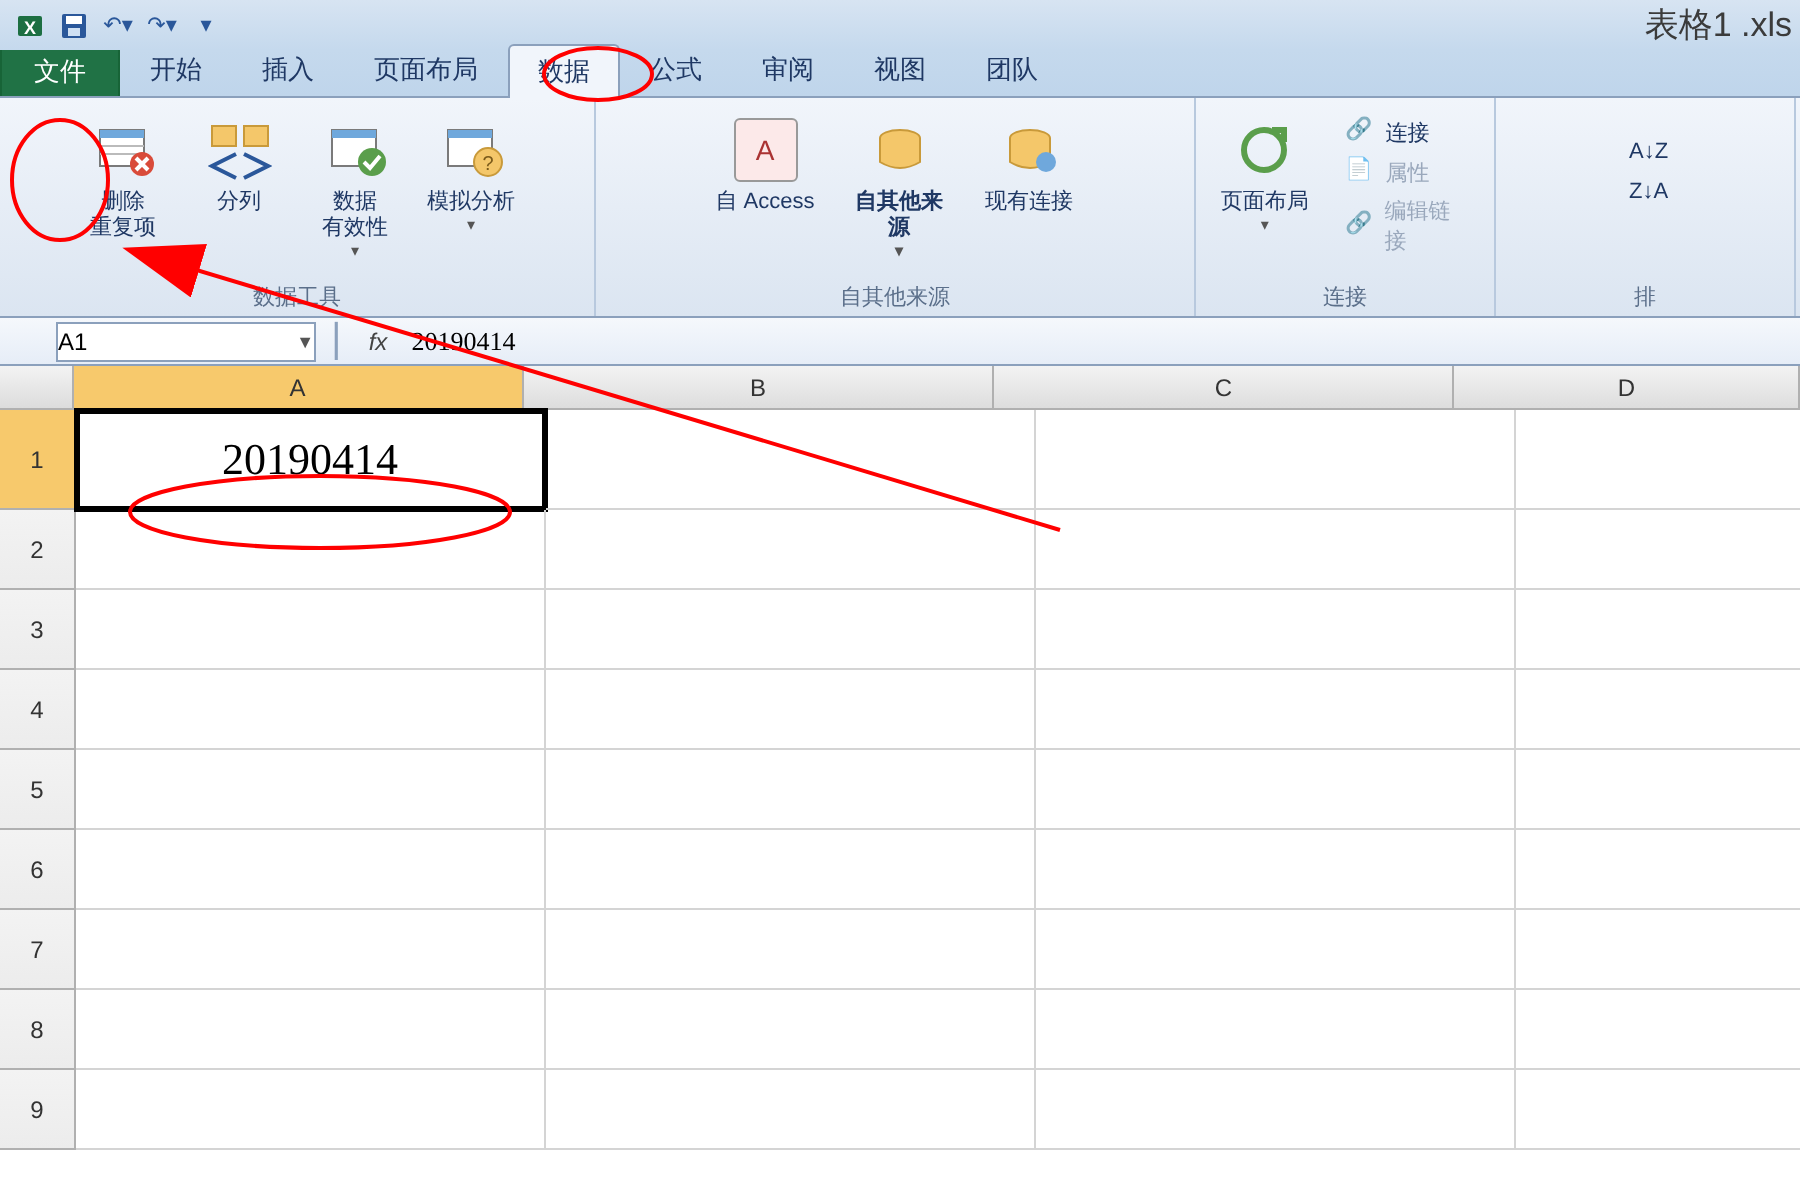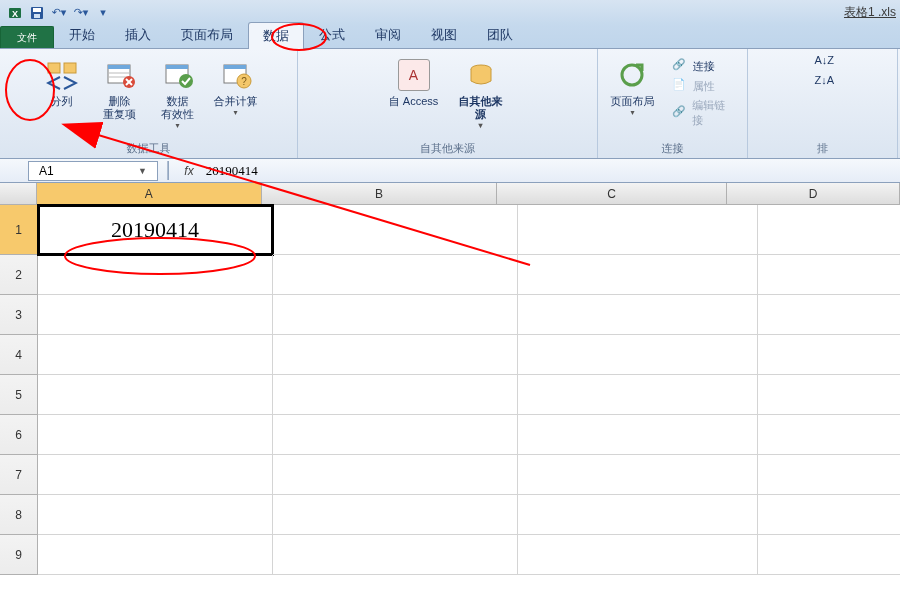--- a/index.html
+++ b/index.html
@@ -2,43 +2,43 @@
 <html><head>
 <meta charset="utf-8">
 <style>
   * { box-sizing: border-box; margin: 0; padding: 0; font-family: "Microsoft YaHei", sans-serif; }
   body { background: #fff; width: 900px; height: 600px; overflow: hidden; position: relative; }
 
   
   .title-bar { height: 25px; background: linear-gradient(to bottom,#d7e4f2,#c5d9ed); display:flex; align-items:center; padding:0 4px; position: relative; }
   .qat { display:flex; gap:4px; align-items:center; margin-left:2px; }
   .qat-icon { width:18px; height:18px; border:1px solid transparent; display:flex; align-items:center; justify-content:center; font-size:11px; color:#2a579a; cursor:pointer; border-radius:2px; }
-  .app-title-right { position:absolute; right:4px; font-size:12px; color:#3b3b3b;text-decoration:underline;}
+  .app-title-right { position:absolute; right:4px; font-size:17px; color:#3b3b3b;}
 
   
   .tabs { height:24px; background: linear-gradient(to bottom,#c5d9ed,#bfd5eb); display:flex; align-items:flex-end; padding-left:0px; border-bottom:1px solid #8ba0bc;}
-  .file-tab { background:#207245; color:#fff; font-size:10px; padding:4px 16px 3px 16px; border-top-left-radius:2px; border-top-right-radius:2px; border:1px solid #176437; border-bottom:none; cursor:pointer;}
+  .file-tab { background:#207245; color:#fff; font-size:13px; padding:4px 16px 3px 16px; border-top-left-radius:2px; border-top-right-radius:2px; border:1px solid #176437; border-bottom:none; cursor:pointer;}
   .tab { font-size:13px; color:#1f3864; padding:4px 14px 4px 14px; cursor:pointer; border:1px solid transparent; border-bottom:none; border-top-left-radius:3px; border-top-right-radius:3px;}
   .tab.active { background:#f1f5fb; border-color:#8ba0bc; position:relative; top:1px;}
 
   
   .ribbon { height:110px; background:linear-gradient(to bottom,#f1f5fb,#dbe5f1); border-bottom:1px solid #8ba0bc; display:flex;}
   .group { border-right:1px solid #b8c9de; padding:4px 8px 2px 8px; display:flex; flex-direction:column; justify-content:space-between; align-items:center;}
   .group-row { display:flex; gap:10px; align-items:flex-start; }
   .big-btn { display:flex; flex-direction:column; align-items:center; width:48px; cursor:pointer; border-radius:3px; padding:2px 2px 0 2px;}
   .big-btn .big-icon { width:32px; height:32px; margin-top:4px; }
   .big-btn .lbl { font-size:11px; color:#1f3864; text-align:center; line-height:13px; margin-top:4px; }
   .group-name { font-size:11px; color:#5b6f8a; margin-top:2px; text-align:center; width:100%;}
   .side-col { display:flex; flex-direction:column; gap:2px; }
   .small-btn { display:flex; align-items:center; gap:4px; font-size:11px; color:#1f3864; padding:1px 4px; cursor:pointer; border-radius:3px;}
   .small-icon { width:16px; height:16px; }
 
   
   .fbar { height:24px; background:linear-gradient(to bottom,#f5f8fc,#e6edf7); border-bottom:1px solid #8ba0bc; display:flex; align-items:center;}
-  .namebox { width:130px; height:20px; border:1px solid #8ba0bc; background:#fff; margin-left:28px; display:flex; align-items:center; padding:0 10px; font-size:12px; font-family:"SimSun",serif;}
+  .namebox { width:130px; height:20px; border:1px solid #8ba0bc; background:#fff; margin-left:28px; display:flex; align-items:center; padding:0 0; font-size:12px; font-family:"SimSun",serif;}
   .namebox .drop { margin-left:auto; color:#555; font-size:9px;}
   .fbar-sep { color:#8ba0bc; margin:0 6px;}
   .fx-btn { font-style:italic; font-size:12px; color:#444; padding:0 6px; cursor:pointer;}
   .formula-input { flex:1; height:20px; border:none; background:transparent; font-size:13px; font-family:"SimSun",serif; padding-left:6px; outline:none;}
 
   
   .grid-wrap { position:relative; height:420px; overflow:hidden; }
   .col-headers { display:flex; height:22px; background:linear-gradient(to bottom,#f3f3f3,#dcdcdc);}
   .corner { width:38px; border-right:1px solid #b0b0b0; border-bottom:1px solid #b0b0b0; background:linear-gradient(to bottom,#f3f3f3,#dcdcdc);}
   .col-h { border-right:1px solid #b0b0b0; border-bottom:1px solid #b0b0b0; text-align:center; font-size:12px; color:#333; line-height:22px;}
@@ -94,79 +94,87 @@
   <div class="tab">视图</div>
   <div class="tab">团队</div>
 </div>
 
 <div class="ribbon">
 
   <div class="group" style="width:298px;">
     <div class="group-row">
       <div class="big-btn">
         <div class="big-icon"><svg width="32" height="32">
-              <rect x="2" y="4" width="12" height="10" fill="#f4c76a" stroke="#c99a3a"></rect>
-              <rect x="18" y="4" width="12" height="10" fill="#f4c76a" stroke="#c99a3a"></rect>
-              <path d="M14 18 L2 24 L14 30" fill="none" stroke="#2a579a" stroke-width="2"></path>
-              <path d="M18 18 L30 24 L18 30" fill="none" stroke="#2a579a" stroke-width="2"></path>
-            </svg></div>
-        <div class="lbl">分列</div>
-      </div>
-      <div class="big-btn">
-        <div class="big-icon"><svg width="32" height="32">
               <rect x="4" y="6" width="22" height="18" fill="#fff" stroke="#7a7a7a"></rect>
               <rect x="4" y="6" width="22" height="4" fill="#6fa8dc"></rect>
               <line x1="4" y1="14" x2="26" y2="14" stroke="#bbb"></line>
               <line x1="4" y1="18" x2="26" y2="18" stroke="#bbb"></line>
               <circle cx="25" cy="23" r="6" fill="#d94b3a"></circle>
               <line x1="22" y1="20" x2="28" y2="26" stroke="#fff" stroke-width="2"></line>
               <line x1="28" y1="20" x2="22" y2="26" stroke="#fff" stroke-width="2"></line>
             </svg></div>
         <div class="lbl" style="white-space:pre;">删除
 重复项</div>
       </div>
       <div class="big-btn">
         <div class="big-icon"><svg width="32" height="32">
+              <rect x="2" y="4" width="12" height="10" fill="#f4c76a" stroke="#c99a3a"></rect>
+              <rect x="18" y="4" width="12" height="10" fill="#f4c76a" stroke="#c99a3a"></rect>
+              <path d="M14 18 L2 24 L14 30" fill="none" stroke="#2a579a" stroke-width="2"></path>
+              <path d="M18 18 L30 24 L18 30" fill="none" stroke="#2a579a" stroke-width="2"></path>
+            </svg></div>
+        <div class="lbl">分列</div>
+      </div>
+      <div class="big-btn">
+        <div class="big-icon"><svg width="32" height="32">
               <rect x="4" y="6" width="22" height="18" fill="#fff" stroke="#7a7a7a"></rect>
               <rect x="4" y="6" width="22" height="4" fill="#6fa8dc"></rect>
               <circle cx="24" cy="22" r="7" fill="#5a9e4b"></circle>
               <path d="M20 22 L23 25 L28 19" fill="none" stroke="#fff" stroke-width="2"></path>
             </svg></div>
         <div class="lbl" style="white-space:pre;">数据
 有效性</div>
         <span style="font-size:8px;color:#555;">▾</span>
       </div>
       <div class="big-btn">
         <div class="big-icon"><svg width="32" height="32">
               <rect x="4" y="6" width="22" height="18" fill="#fff" stroke="#7a7a7a"></rect>
               <rect x="4" y="6" width="22" height="4" fill="#6fa8dc"></rect>
               <circle cx="24" cy="22" r="7" fill="#f4c76a" stroke="#c99a3a"></circle>
               <text x="24" y="26" text-anchor="middle" font-size="10" fill="#7a5a1a">?</text>
             </svg></div>
-        <div class="lbl">合并计算</div>
+        <div class="lbl">模拟分析</div>
         <span style="font-size:8px;color:#555;">▾</span>
       </div>
     </div>
     <div class="group-name">数据工具</div>
   </div>
 
   <div class="group" style="width:300px;">
     <div class="group-row">
       <div class="big-btn" style="width:56px;">
         <div class="big-icon rect-icon" style="background:#fce9e9;color:#a33;">A</div>
         <div class="lbl">自 Access</div>
       </div>
       <div class="big-btn" style="width:58px;font-weight:bold;">
         <div class="big-icon"><svg width="32" height="32">
               <ellipse cx="16" cy="10" rx="10" ry="4" fill="#f4c76a" stroke="#c99a3a"></ellipse>
               <path d="M6 10 L6 22 Q16 28 26 22 L26 10" fill="#f4c76a" stroke="#c99a3a"></path>
             </svg></div>
         <div class="lbl">自其他来源</div>
         <span style="font-size:8px;color:#555;">▾</span>
       </div>
+      <div class="big-btn" style="width:52px;">
+        <div class="big-icon"><svg width="32" height="32">
+              <ellipse cx="16" cy="10" rx="10" ry="4" fill="#f4c76a" stroke="#c99a3a"></ellipse>
+              <path d="M6 10 L6 22 Q16 28 26 22 L26 10" fill="#f4c76a" stroke="#c99a3a"></path>
+              <circle cx="24" cy="22" r="5" fill="#6fa8dc"></circle>
+            </svg></div>
+        <div class="lbl">现有连接</div>
+      </div>
     </div>
     <div class="group-name">自其他来源</div>
   </div>
 
   <div class="group" style="width:150px;">
     <div class="group-row">
       <div class="big-btn" style="width:54px;">
         <div class="big-icon"><svg width="32" height="32">
               <circle cx="16" cy="16" r="10" fill="none" stroke="#5a9e4b" stroke-width="3"></circle>
               <path d="M26 12 L26 6 L20 6" fill="none" stroke="#5a9e4b" stroke-width="3"></path>
@@ -187,21 +195,21 @@
             <span class="small-icon">🔗</span>
             <span>编辑链接</span>
           </div>
       </div>
     </div>
     <div class="group-name">连接</div>
   </div>
 
   <div class="group" style="width:150px;">
     <div class="group-row">
-      <div class="side-col" style="margin-top:0;">
+      <div class="side-col" style="margin-top:16px;">
         <div class="small-btn">
             <span class="small-icon">A↓Z</span>
           </div>
         <div class="small-btn">
             <span class="small-icon">Z↓A</span>
           </div>
       </div>
     </div>
     <div class="group-name">排</div>
   </div>

